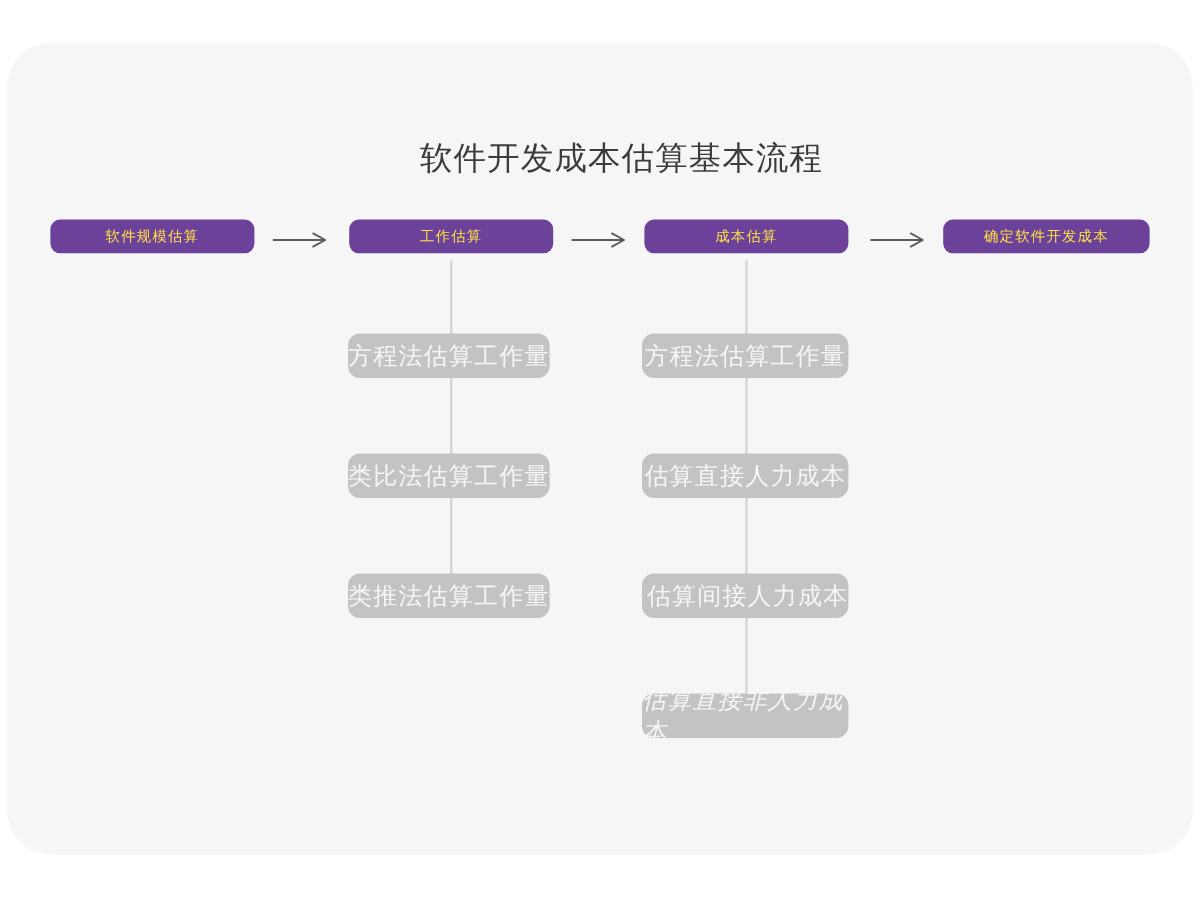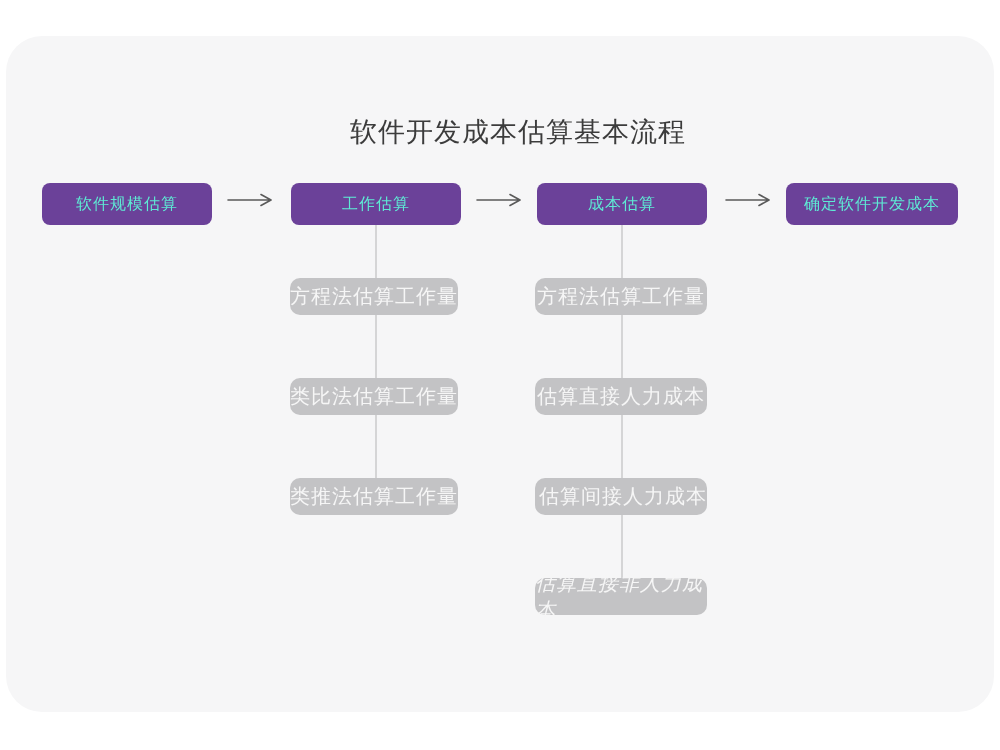--- a/index.html
+++ b/index.html
@@ -35,25 +35,25 @@
     width:1000px;
     text-align:center;
     font-size:27px;
     font-weight:500;
     letter-spacing:1px;
     color:var(--titlecolor);
     margin:18px;
   }
   .pbox{
     position:absolute;
-    height:42px;
+    height:28px;
     background:var(--purple);
     border-radius:8px;
-    color:#5eead4;
-    font-size:16px;
+    color:#fde047;
+    font-size:12px;
     display:flex;
     align-items:center;
     justify-content:center;
     letter-spacing:1px;
     z-index:3;
   }
   .gbox{
     position:absolute;
     height:37px;
     background:var(--graybox);

